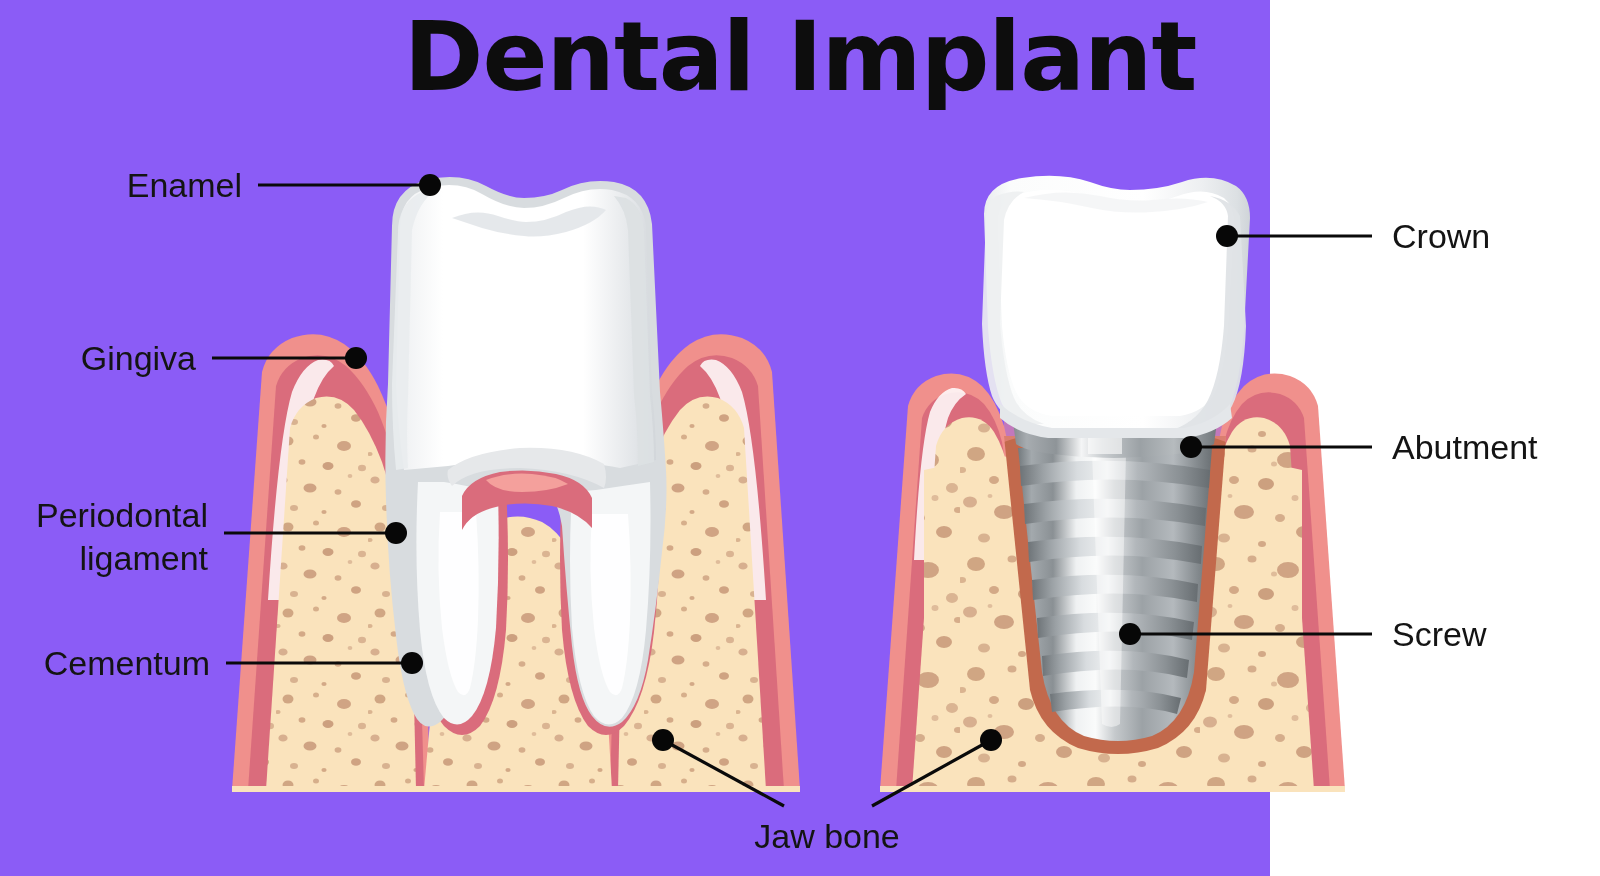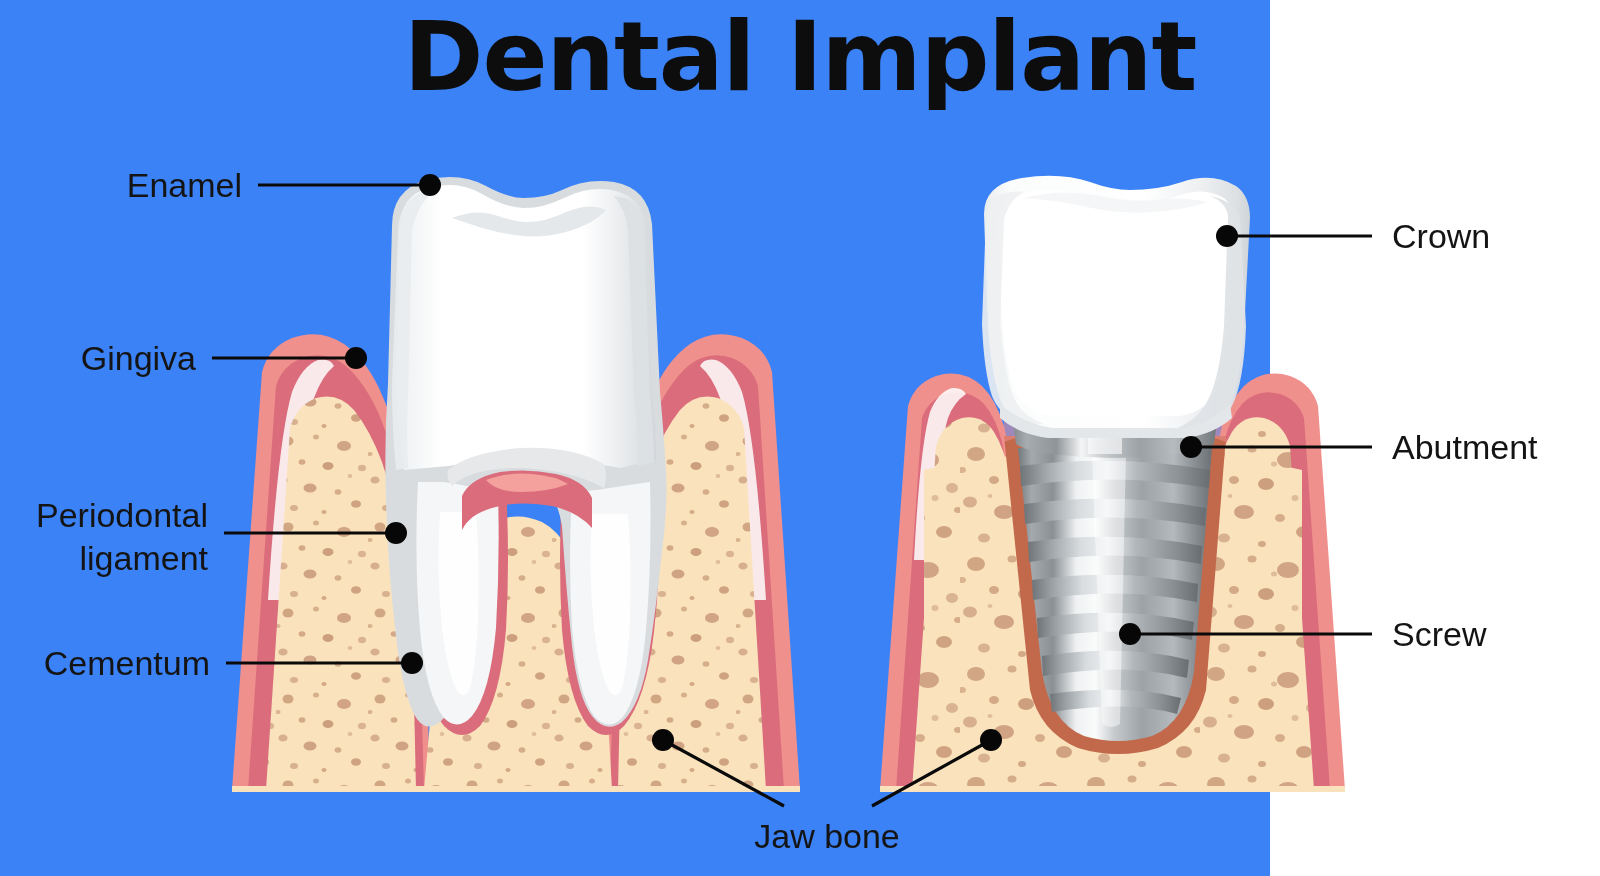--- a/index.html
+++ b/index.html
@@ -11,21 +11,21 @@
   body {
     width: 1600px;
     height: 876px;
     overflow: hidden;
     font-family: "Liberation Sans", sans-serif;
   }
   #stage {
     position: relative;
     width: 1270px;
     height: 876px;
-    background: #3b82f6;
+    background: #8b5cf6;
   }
   #diagram-svg {
     position: absolute;
     left: 0;
     top: 0;
     width: 1600px;
     height: 876px;
     display: block;
   }
   .title-text {

